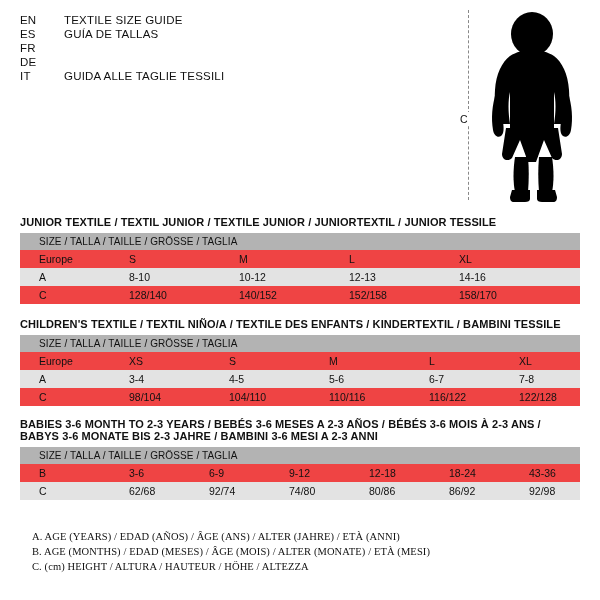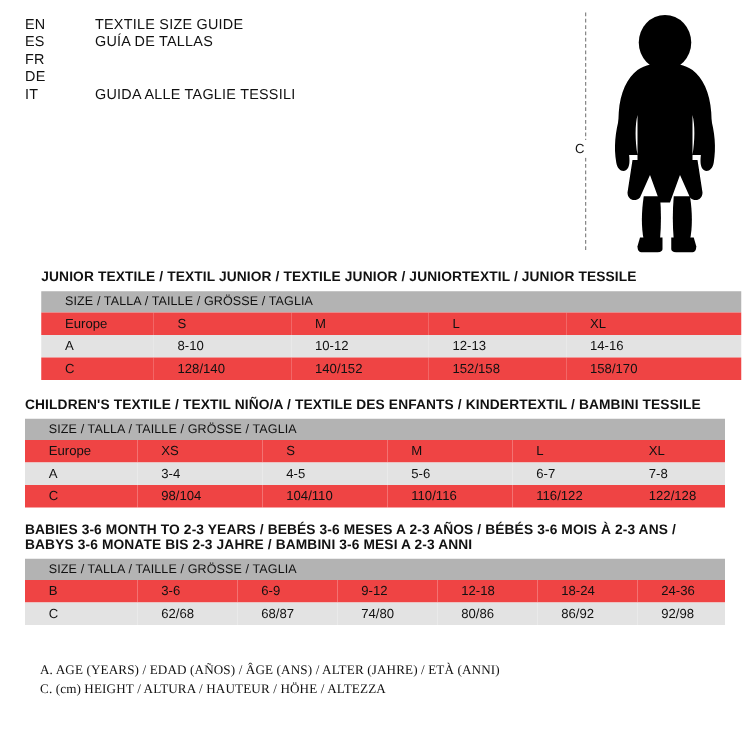--- a/index.html
+++ b/index.html
@@ -27,21 +27,20 @@
   .header {
     position: absolute;
     top: 14px;
     left: 20px;
     width: 420px;
   }
   .header-row {
     display: flex;
     align-items: baseline;
     margin-bottom: 2px;
-    gap: 12px;
   }
   .lang-code {
     width: 44px;
     font-size: 11.5px;
     letter-spacing: 0.2px;
     color: #111;
   }
   .lang-title {
     font-size: 11.5px;
     letter-spacing: 0.2px;
@@ -176,21 +175,21 @@
 
         <path d="M57 145 C56 156 56 168 57 180 L70 180 C72 170 72 158 70 145 Z"></path>
 
         <path d="M30 178 L48 178 L48 187 C48 189 46 190 43 190 L32 190 C29 190 28 188 28 185 Z"></path>
 
         <path d="M55 178 L73 178 L75 185 C75 188 74 190 71 190 L60 190 C57 190 55 189 55 187 Z"></path>
       </g>
     </svg>
   </div>
 
-  <div class="section" style="top:216px;margin-left:13px;">
+  <div class="section" style="top:216px;">
     <div class="section-title">JUNIOR TEXTILE / TEXTIL JUNIOR / TEXTILE JUNIOR / JUNIORTEXTIL / JUNIOR TESSILE</div>
     <table class="size-table">
       <colgroup>
         <col style="width:90px">
           <col style="width:110px">
           <col style="width:110px">
           <col style="width:110px">
           <col style="width:140px">
       </colgroup>
       <tbody>
@@ -282,33 +281,34 @@
         <tr class="head-row">
           <td colspan="7">SIZE / TALLA / TAILLE / GRÖSSE / TAGLIA</td>
         </tr>
         <tr class="plain-row">
           <td>B</td>
           <td>3-6</td>
           <td>6-9</td>
           <td>9-12</td>
           <td>12-18</td>
           <td>18-24</td>
-          <td>24-36</td>
+          <td>43-36</td>
         </tr>
         <tr class="alt-row">
           <td>C</td>
           <td>62/68</td>
-          <td>68/87</td>
+          <td>92/74</td>
           <td>74/80</td>
           <td>80/86</td>
           <td>86/92</td>
           <td>92/98</td>
         </tr>
       </tbody>
     </table>
   </div>
 
   <div class="footnotes">
     <div class="footnote">A. AGE (YEARS) / EDAD (AÑOS) / ÂGE (ANS) / ALTER (JAHRE) / ETÀ (ANNI)</div>
+    <div class="footnote">B. AGE (MONTHS) / EDAD (MESES) / ÂGE (MOIS) / ALTER (MONATE) / ETÀ (MESI)</div>
     <div class="footnote">C. (cm) HEIGHT / ALTURA / HAUTEUR / HÖHE / ALTEZZA</div>
   </div>
 
 </div>
 
 </body></html>

